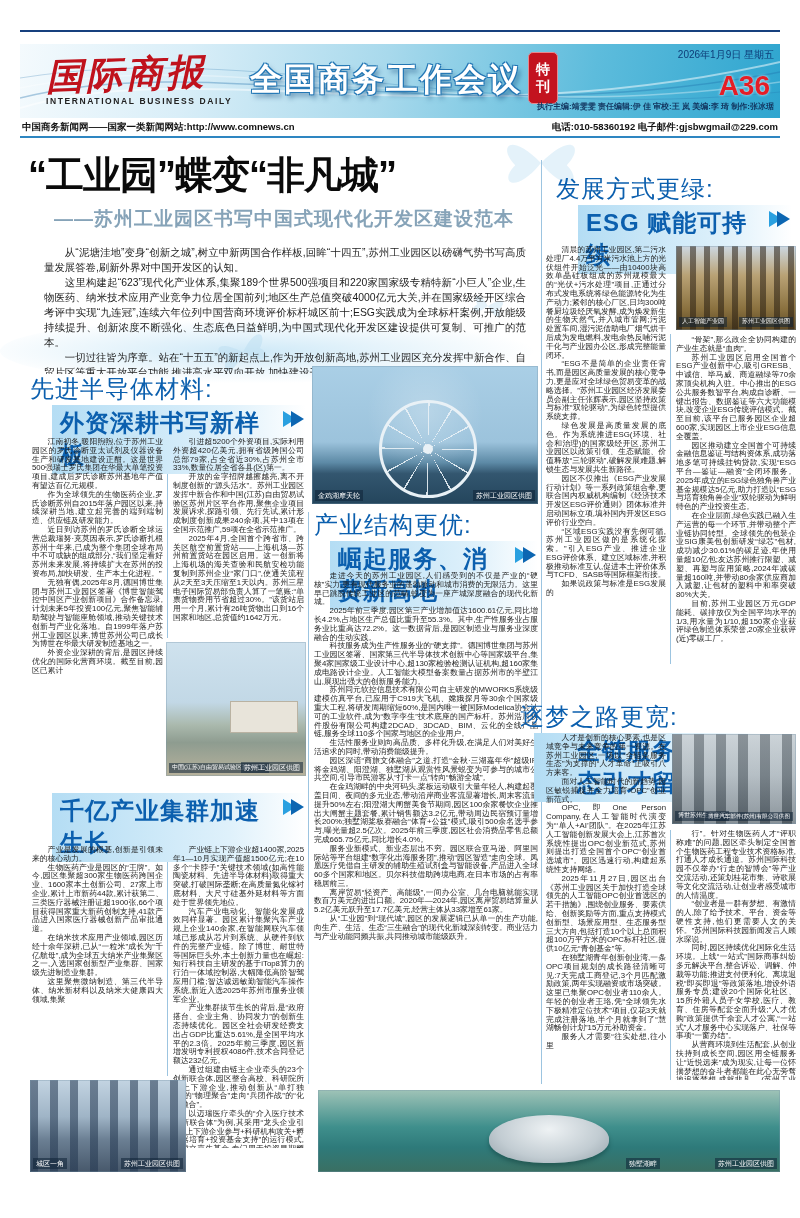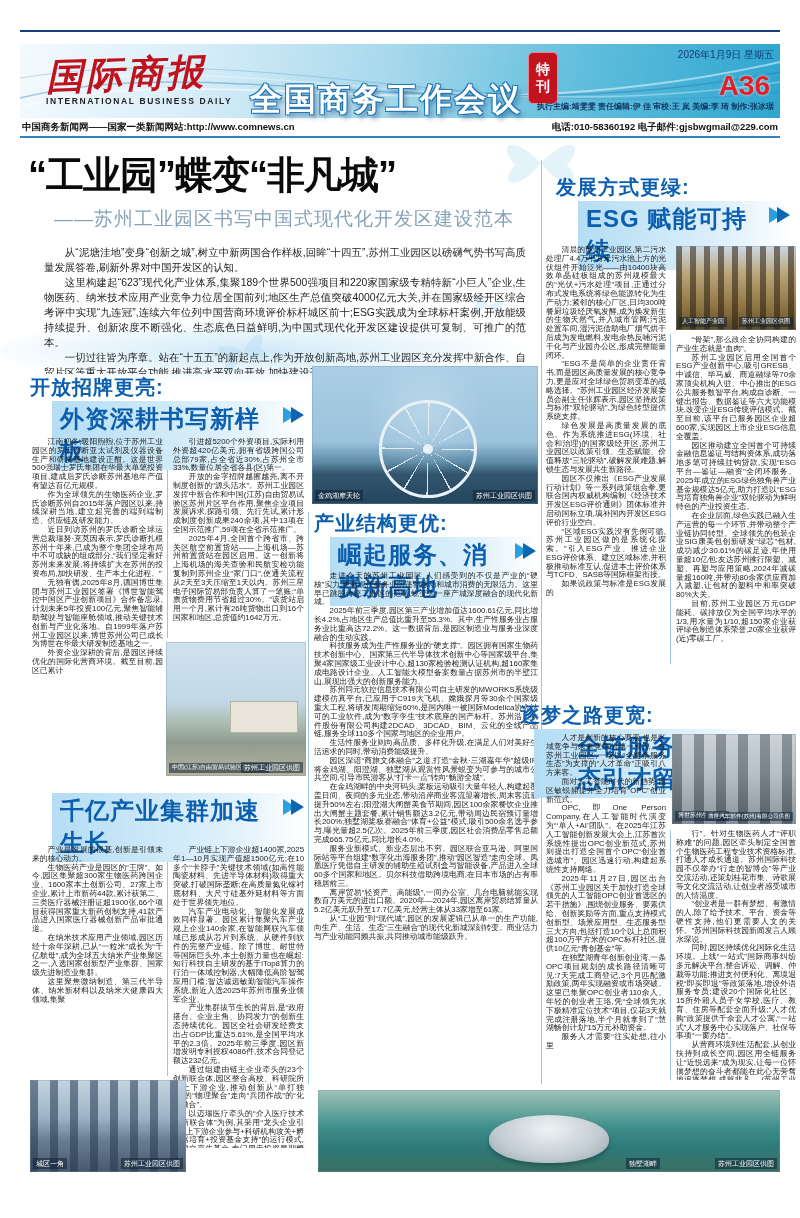--- a/index.html
+++ b/index.html
@@ -8,45 +8,45 @@
   
   .top-rule{position:absolute;left:20px;top:30px;width:760px;height:2px;background:#17407e;}
   .banner{position:absolute;left:20px;top:44px;width:760px;height:74px;
       background:linear-gradient(100deg,#f4fafd 0%,#d9eef8 22%,#a8d9ec 48%,#5dbcdc 75%,#2ea5cf 100%);overflow:hidden;}
   .banner svg.waves{position:absolute;left:0;top:0;}
   .masthead-cn{position:absolute;left:46px;top:50px;font-family:"Liberation Serif",serif;
       font-weight:bold;font-style:italic;font-size:37px;color:#c0121c;letter-spacing:3px;transform:rotate(-2deg);}
   .masthead-en{position:absolute;left:46px;top:96px;font-size:8.5px;color:#222;letter-spacing:1.6px;font-weight:bold;}
   .banner-title{position:absolute;left:250px;top:58px;font-family:Liberation Sans, sans-serif;
       font-weight:bold;font-size:32px;color:#ffffff;letter-spacing:2px;
-      text-shadow:1px 1px 0 #2377b5,-1px -1px 0 #2377b5,1px -1px 0 #2377b5,-1px 1px 0 #2377b5,3px 4px 5px rgba(16,70,120,.55);margin-top:20px;}
+      text-shadow:1px 1px 0 #2377b5,-1px -1px 0 #2377b5,1px -1px 0 #2377b5,-1px 1px 0 #2377b5,3px 4px 5px rgba(16,70,120,.55);}
   .badge{position:absolute;left:528px;top:52px;width:28px;height:50px;background:#c3131f;border-radius:5px;
       border:1px solid #e8888e;display:flex;flex-direction:column;align-items:center;justify-content:center;}
   .badge span{color:#fff;font-size:14px;font-weight:bold;line-height:1.25;}
   .page-no{position:absolute;right:30px;top:70px;font-size:28px;font-weight:bold;color:#e41e26;
       text-shadow:0 0 3px rgba(255,255,255,.9);}
   .date{position:absolute;right:26px;top:48px;font-size:10px;font-weight:normal;color:#0d3c78;}
   .staff{position:absolute;right:26px;top:101px;font-size:8px;color:#12355f;font-weight:bold;}
   .info-row{position:absolute;left:20px;top:121px;width:760px;font-size:9.5px;font-weight:bold;color:#111;}
   .info-row .site{position:absolute;left:2px;top:0;}
   .info-row .contact{position:absolute;right:2px;top:0;}
   .blue-rule{position:absolute;left:20px;top:136px;width:760px;height:2px;background:#2e86c1;}
   
   .lead-title{position:absolute;left:28px;top:150px;width:512px;text-align:left;
       font-size:38px;font-weight:900;color:#0a0a0a;letter-spacing:-1px;font-family:"Liberation Sans",sans-serif;}
   .lead-sub{position:absolute;left:28px;top:206px;width:512px;text-align:center;
-      font-size:19px;font-weight:normal;color:#86a3b8;letter-spacing:1px;}
+      font-size:19px;font-weight:bold;color:#86a3b8;letter-spacing:1px;}
   .lead-text{position:absolute;left:44px;top:246px;width:482px;height:128px;overflow:hidden;}
   .lead-text .para{font-size:10.4px;line-height:1.44;}
   
   .para{margin:0;text-align:justify;text-indent:2em;font-size:7.8px;line-height:1.13;color:#1d1d1d;}
   .colbox{position:absolute;overflow:hidden;}
   
   .sec{position:absolute;}
-  .sec .h1{font-size:20px;font-weight:bold;color:#0b5fae;letter-spacing:1px;line-height:1.1;}
+  .sec .h1{font-size:24px;font-weight:normal;color:#0b5fae;letter-spacing:1px;line-height:1.1;}
   .sec .h2wrap{position:relative;display:inline-block;margin:3px 0 0 22px;padding:2px 40px 3px 8px;
       background:linear-gradient(90deg,#b4ddf4 0%,#dff1fb 70%,rgba(223,241,251,0) 100%);}
   .sec .h2{font-size:24px;font-weight:bold;color:#0b5fae;letter-spacing:1px;}
   .chev{position:absolute;right:2px;top:6px;display:flex;}
   .chev i{display:block;width:0;height:0;border-top:8px solid transparent;border-bottom:8px solid transparent;
       border-left:13px solid #2aa0e0;margin-left:-5px;}
   .chev i+i{border-left-color:#0c66b2;}
   
   .vrule{position:absolute;width:1px;background:#9cc4e0;}
   
@@ -134,21 +134,21 @@
     </div>
 
   <div class="vrule" style="left:308px;top:512px;height:572px;"></div>
   <div class="vrule" style="left:541px;top:160px;height:924px;"></div>
   <div class="vrule" style="left:167px;top:438px;height:200px;"></div>
   <div class="vrule" style="left:167px;top:846px;height:230px;"></div>
   <div class="vrule" style="left:670px;top:334px;height:330px;"></div>
   <div class="vrule" style="left:670px;top:830px;height:250px;"></div>
 
   <div class="sec" style="left:30px;top:376px;width:276px;">
-    <div class="h1">开放招牌更亮:</div>
+    <div class="h1">先进半导体材料:</div>
     <div class="h2wrap">
       <span class="h2">外资深耕书写新样板</span>
       <span class="chev">
           <i></i>
           <i></i>
         </span>
     </div>
   </div>
   <div class="colbox" style="left:32px;top:438px;width:131px;height:350px;">
       <p class="para">江南初冬,暖阳煦煦,位于苏州工业园区的罗氏诊断亚太试剂及仪器设备生产和研发基地建设正酣。这是世界500强瑞士罗氏集团在华最大单笔投资项目,建成后罗氏诊断苏州基地年产值有望达百亿元规模。</p>
@@ -206,21 +206,21 @@
       <span class="h2">崛起服务、消费新高地</span>
       <span class="chev">
           <i></i>
           <i></i>
         </span>
     </div>
   </div>
   <div class="colbox" style="left:314px;top:572px;width:224px;height:512px;">
       <p class="para">走进今天的苏州工业园区,人们感受到的不仅是产业的“硬核”实力,更有现代服务业的蓬勃脉动和城市消费的无限活力。这里早已跳脱传统工业区的范畴,蜕变为一座产城深度融合的现代化新城。</p>
       <p class="para">2025年前三季度,园区第三产业增加值达1600.61亿元,同比增长4.2%,占地区生产总值比重升至55.3%。其中,生产性服务业占服务业比重高达72.2%。这一数据背后,是园区制造业与服务业深度融合的生动实践。</p>
-      <p class="para">科技服务成为生产性服务业的“硬支撑”。园区拥有国家生物药技术创新中心、国家第三代半导体技术创新中心等国家级平台,集聚4家国家级工业设计中心,超130家检验检测认证机构,超160家集成电路设计企业。人工智能大模型备案数量占据苏州市的半壁江山,展现出强大的创新服务能力。</p>
+      <p class="para">科技服务成为生产性服务业的“硬支撑”。德国博世集团与苏州工业园区签署、国家第三代半导体技术创新中心等国家级平台,集聚4家国家级工业设计中心,超130家检验检测认证机构,超160家集成电路设计企业。人工智能大模型备案数量占据苏州市的半壁江山,展现出强大的创新服务能力。</p>
       <p class="para">苏州同元软控信息技术有限公司自主研发的MWORKS系统级建模仿真平台,已应用于C919大飞机、嫦娥探月等30余个国家级重大工程,将研发周期缩短60%,是国内唯一被国际Modelica协会认可的工业软件,成为“数字孪生”技术底座的国产标杆。苏州浩辰软件股份有限公司构建2DCAD、3DCAD、BIM、云化的全线产品链,服务全球110多个国家与地区的企业用户。</p>
       <p class="para">生活性服务业则向高品质、多样化升级,在满足人们对美好生活追求的同时,带动消费能级提升。</p>
       <p class="para">园区深谙“商旅文体融合”之道,打造“金秋·三湖嘉年华”超级IP,将金鸡湖、阳澄湖、独墅湖从观赏性风景蜕变为可参与的城市公共空间,引导市民游客从“打卡一点”转向“畅游全城”。</p>
       <p class="para">在金鸡湖畔的中央河码头,桨板运动吸引大量年轻人,构建起覆盖日间、夜间的多元业态,带动沿岸商业客流显著增长,周末客流量提升50%左右;阳澄湖大闸蟹美食节期间,园区100余家餐饮企业推出大闸蟹主题套餐,累计销售额达3.2亿元,带动周边民宿预订量增长200%;独墅湖桨板赛融合“体育+公益”模式,吸引500余名选手参与,曝光量超2.5亿次。2025年前三季度,园区社会消费品零售总额完成665.75亿元,同比增长4.0%。</p>
       <p class="para">服务业新模式、新业态层出不穷。园区联合亚马逊、阿里国际站等平台组建“数字化出海服务团”,推动“园区智造”走向全球。凤凰医疗凭借自主研发的辅助生殖试剂盒与智能设备,产品进入全球60多个国家和地区。贝尔科技借助跨境电商,在日本市场的占有率稳居前三。</p>
       <p class="para">离岸贸易“轻资产、高能级”,一间办公室、几台电脑就能实现数百万美元的进出口额。2020年—2024年,园区离岸贸易结算量从5.2亿美元跃升至17.7亿美元,经营主体从33家增至61家。</p>
       <p class="para">从“工业园”到“现代城”,园区的发展逻辑已从单一的生产功能,向生产、生活、生态“三生融合”的现代化新城深刻转变。商业活力与产业动能同频共振,共同推动城市能级跃升。</p>
     </div>
   <div class="photo ph-lake" style="left:318px;top:1090px;width:462px;height:82px;">
     <div class="dome"></div>

